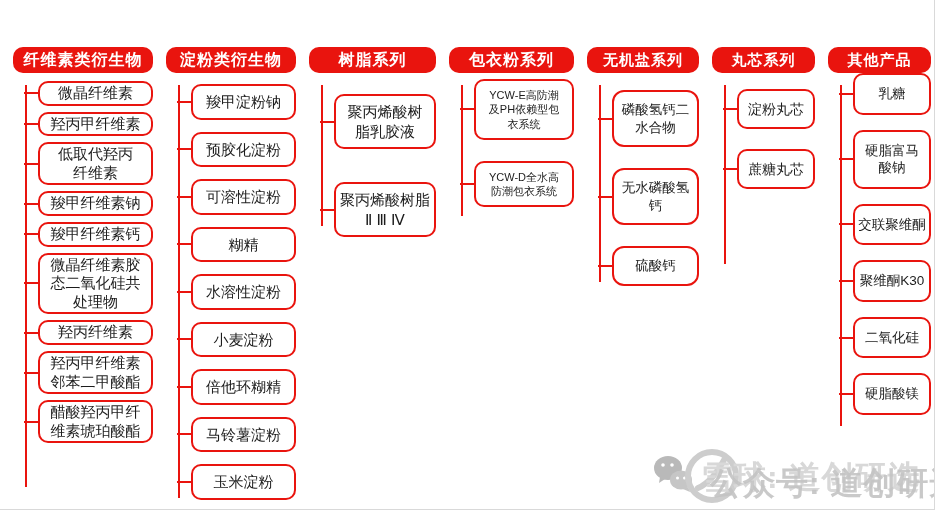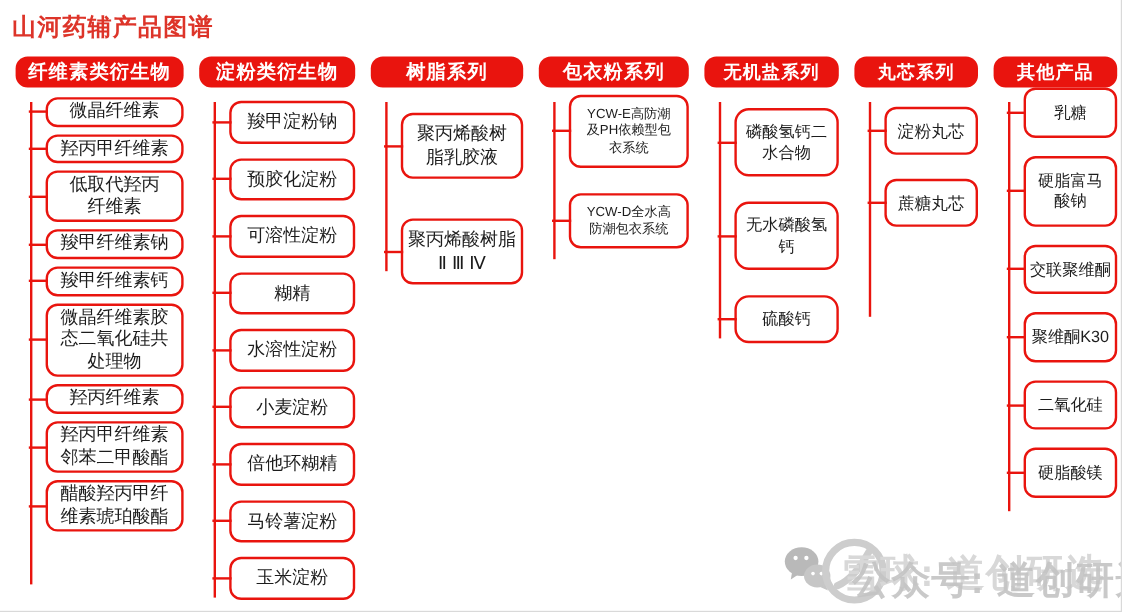--- a/index.html
+++ b/index.html
@@ -135,21 +135,20 @@
     white-space: nowrap;
     letter-spacing: 1px;
   }
   .wm-text.back  { left: 55px; top: 10px; font-size: 32px; color: #d8d8d8; }
   .wm-text.front { left: 64px; top: 16px; font-size: 32px; color: #c4c4c4; opacity: 0.9; }
 </style>
 </head>
 <body>
 
 <div class="stage">
-  <h1 class="title">山河药辅产品图谱</h1>
 
   <div class="columns" id="columns">
   <div class="column col-0">
     <div class="col-header">
       <span class="col-header-label">纤维素类衍生物</span>
     </div>
     <div class="trunk" style="top: 38px; height: 401.906px;"></div>
     <div class="items">
   <div class="item">
     <span class="item-label">微晶纤维素</span>

